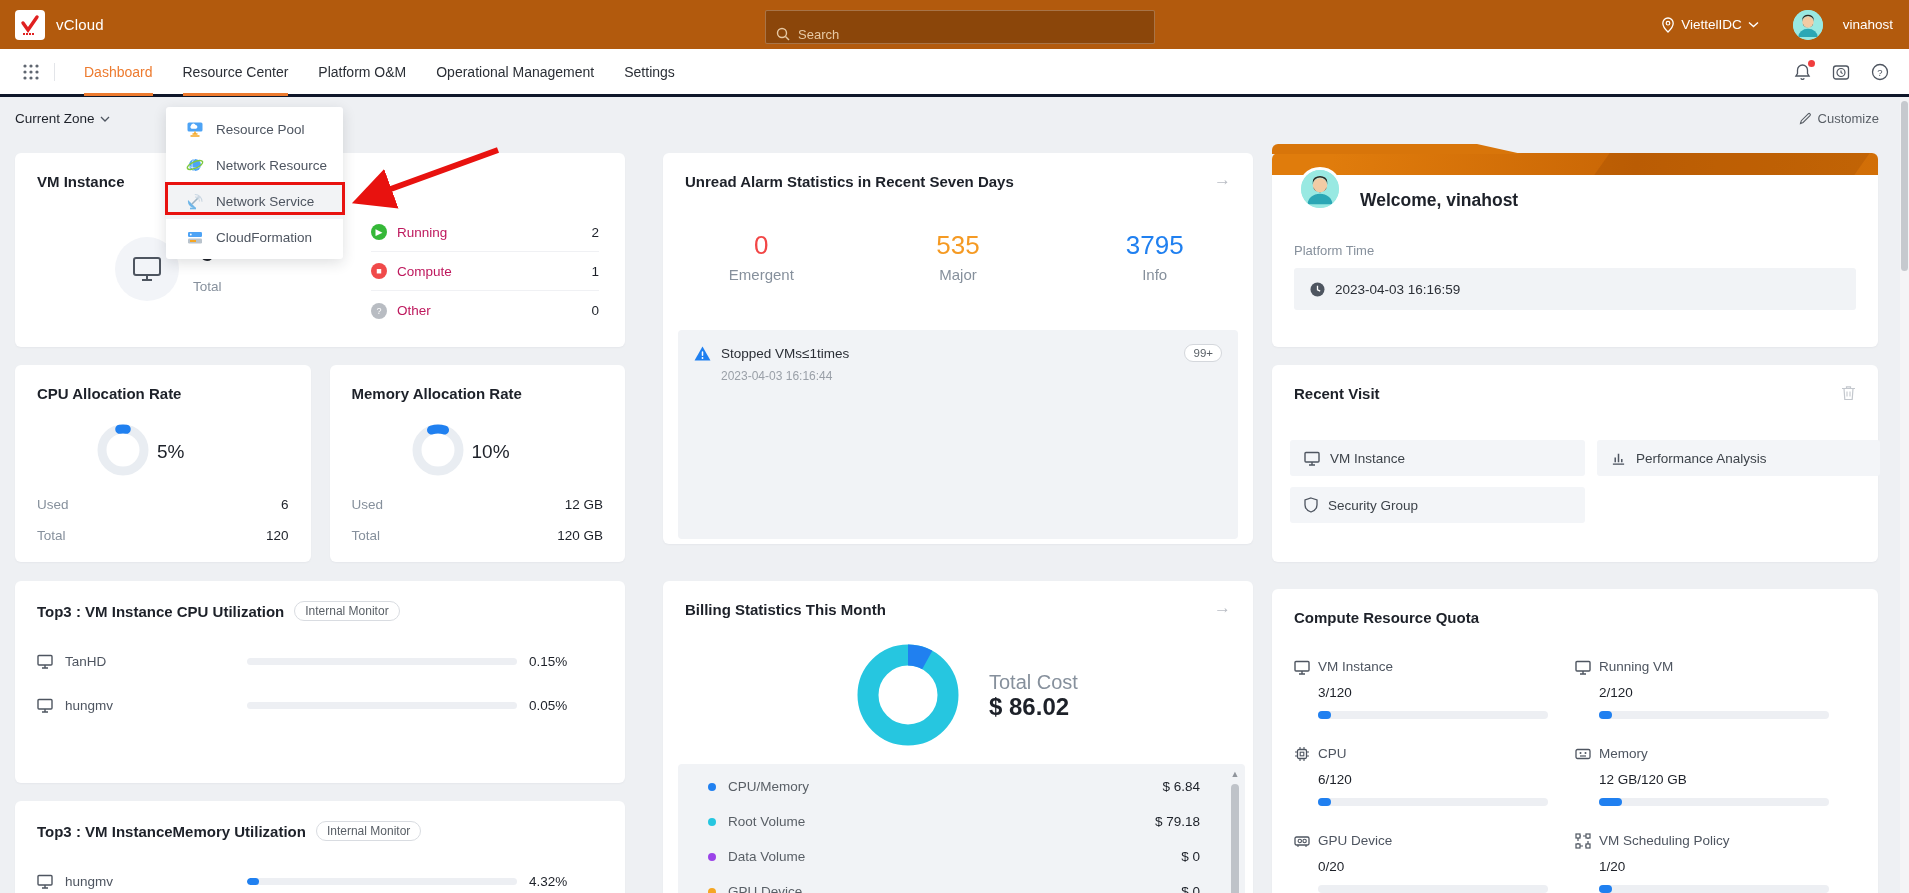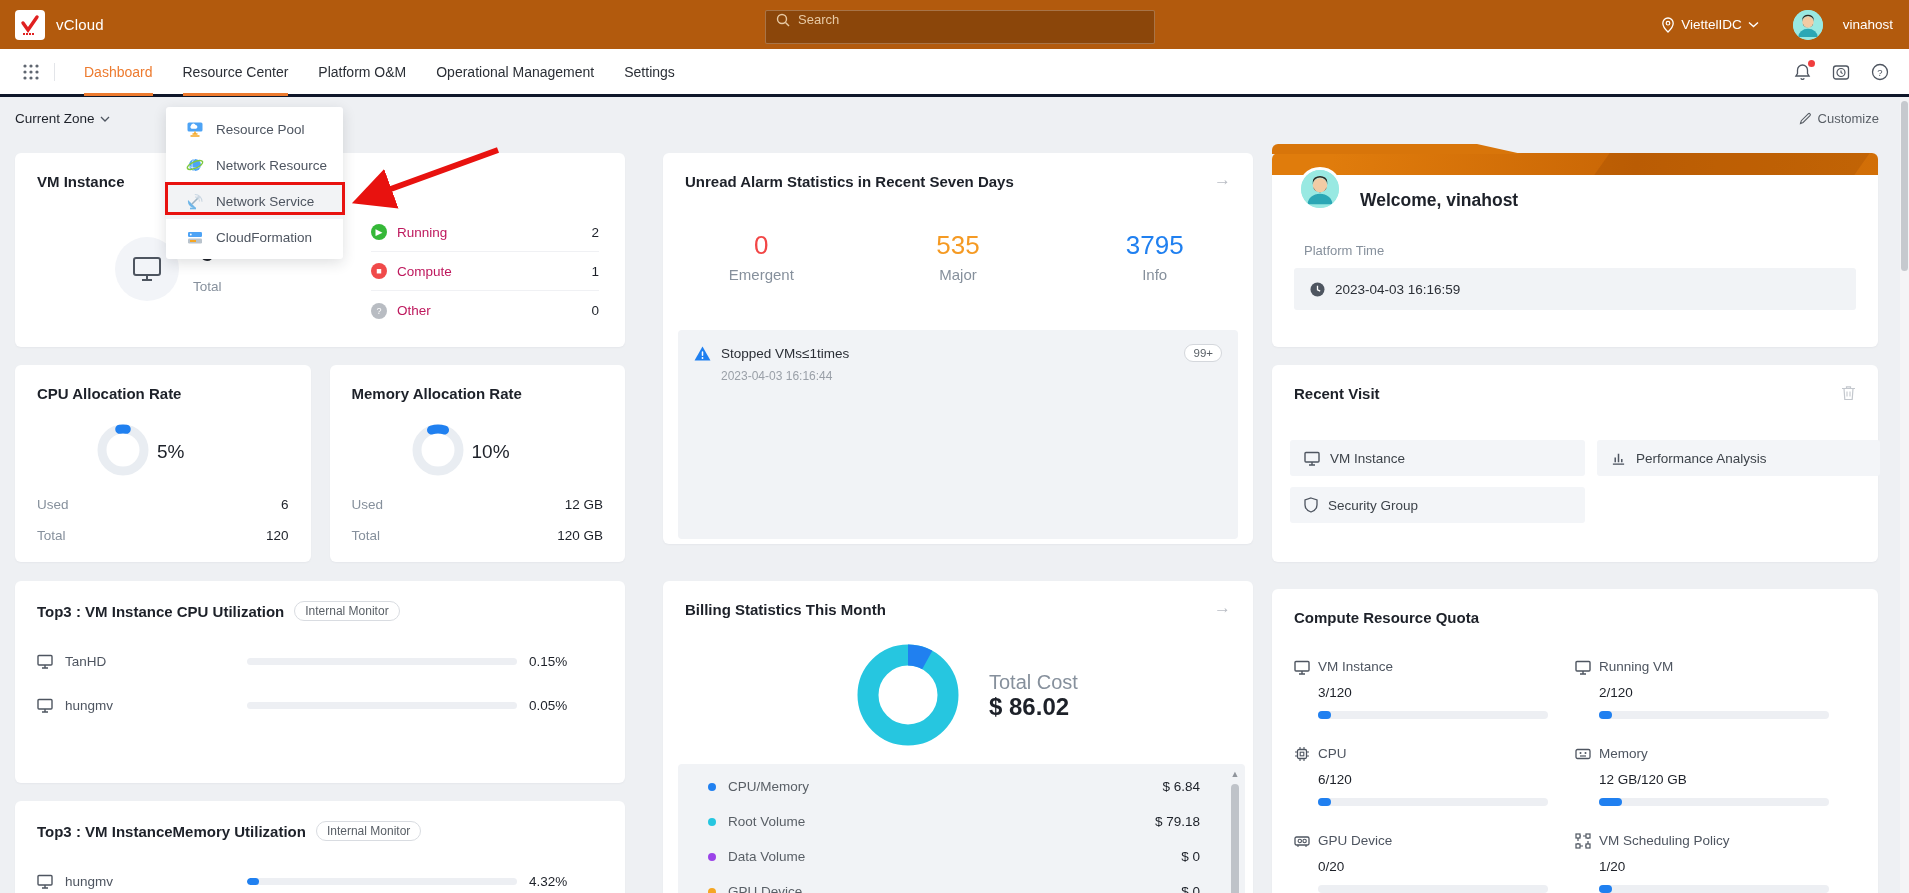--- a/index.html
+++ b/index.html
@@ -4,21 +4,21 @@
 <style>
   *{margin:0;padding:0;box-sizing:border-box}
   html,body{width:1909px;height:893px;overflow:hidden}
   body{font-family:"Liberation Sans",sans-serif;background:#eef0f3;position:relative;color:#1d2129}
   svg{display:block}
 
   
   .topbar{position:absolute;top:0;left:0;width:1909px;height:49px;background:#b25a0d;display:flex;align-items:center;color:#fff;z-index:30}
   .logo{width:30px;height:30px;background:#fff;border-radius:4px;margin-left:15px;display:flex;align-items:center;justify-content:center}
   .app-name{font-size:15px;margin-left:11px;letter-spacing:.2px}
-  .search{position:absolute;left:765px;top:10px;width:390px;height:22px;background:rgba(0,0,0,.22);border:1px solid rgba(255,255,255,.25);border-radius:2px;display:flex;align-items:flex-end;padding:16px 10px}
+  .search{position:absolute;left:765px;top:10px;width:390px;height:22px;background:rgba(0,0,0,.22);border:1px solid rgba(255,255,255,.25);border-radius:2px;display:flex;align-items:flex-start;padding:16px 10px}
   .search input{background:transparent;border:none;outline:none;color:#fff;font-size:13px;margin-left:8px;width:330px;font-family:"Liberation Sans",sans-serif}
   .search input::placeholder{color:#e7c9a4}
   .tb-right{position:absolute;right:16px;top:0;height:49px;display:flex;align-items:center;gap:20px}
   .region{display:flex;align-items:center;gap:6px;font-size:13.5px;margin-right:14px;cursor:pointer}
   .avatar{width:30px;height:30px;border-radius:50%;overflow:hidden;background:#99e9e2}
   .username{font-size:13.5px}
 
   
   .navbar{position:absolute;top:49px;left:0;width:1909px;height:48px;background:#fff;display:flex;align-items:center;border-bottom:3px solid #0f172a;z-index:25}
   .grid-ic{margin-left:22px}
@@ -103,21 +103,21 @@
   .bill-scroll .up{font-size:9px;color:#8f949b;text-align:center;line-height:12px}
   .bill-thumb{position:absolute;top:16px;left:1px;width:8px;height:130px;background:#bfc3c9;border-radius:4px}
 
   
   .welcome-card{height:194px;margin-bottom:18px;overflow:visible}
   .banner{position:absolute;top:0;left:0;right:0;height:22px;border-radius:6px 6px 0 0;background:linear-gradient(100deg,#e07c0c 10%,#c96605 60%,#d26f07);overflow:hidden}
   .banner .facet{position:absolute;left:330px;top:0;width:260px;height:22px;background:rgba(120,50,0,.18);transform:skewX(-35deg)}
   .banner-tab{position:absolute;top:-9px;left:0;width:250px;height:10px;background:#d8750a;clip-path:polygon(0 0,205px 0,250px 100%,0 100%);border-radius:6px 0 0 0}
   .wc-avatar{position:absolute;left:26px;top:14px;width:44px;height:44px;border-radius:50%;border:3px solid #fff;overflow:hidden;background:#99e9e2;z-index:2}
   .greeting{position:absolute;left:88px;top:37px;font-size:17.5px;font-weight:700;color:#1d2129}
-  .pt-lbl{position:absolute;left:32px;top:90px;font-size:13px;color:#86909c}
+  .pt-lbl{position:absolute;left:22px;top:90px;font-size:13px;color:#86909c}
   .pt-box{position:absolute;left:22px;right:22px;top:115px;height:42px;background:#f1f3f6;border-radius:3px;display:flex;align-items:center;padding-left:16px;gap:10px;font-size:13.5px;color:#2b2f36}
 
   
   .recent-card{height:197px;margin-bottom:27px}
   .trash{position:absolute;top:20px;right:22px;color:#c3c7cd;cursor:pointer}
   .rv-items{position:absolute;left:18px;top:75px;display:grid;grid-template-columns:295px 283px;gap:11px 12px}
   .rv-item{height:36px;background:#f3f5f8;border-radius:3px;display:flex;align-items:center;padding-left:14px;gap:10px;font-size:13.5px;color:#3d434a;cursor:pointer}
 
   
   .quota-card{height:360px}

